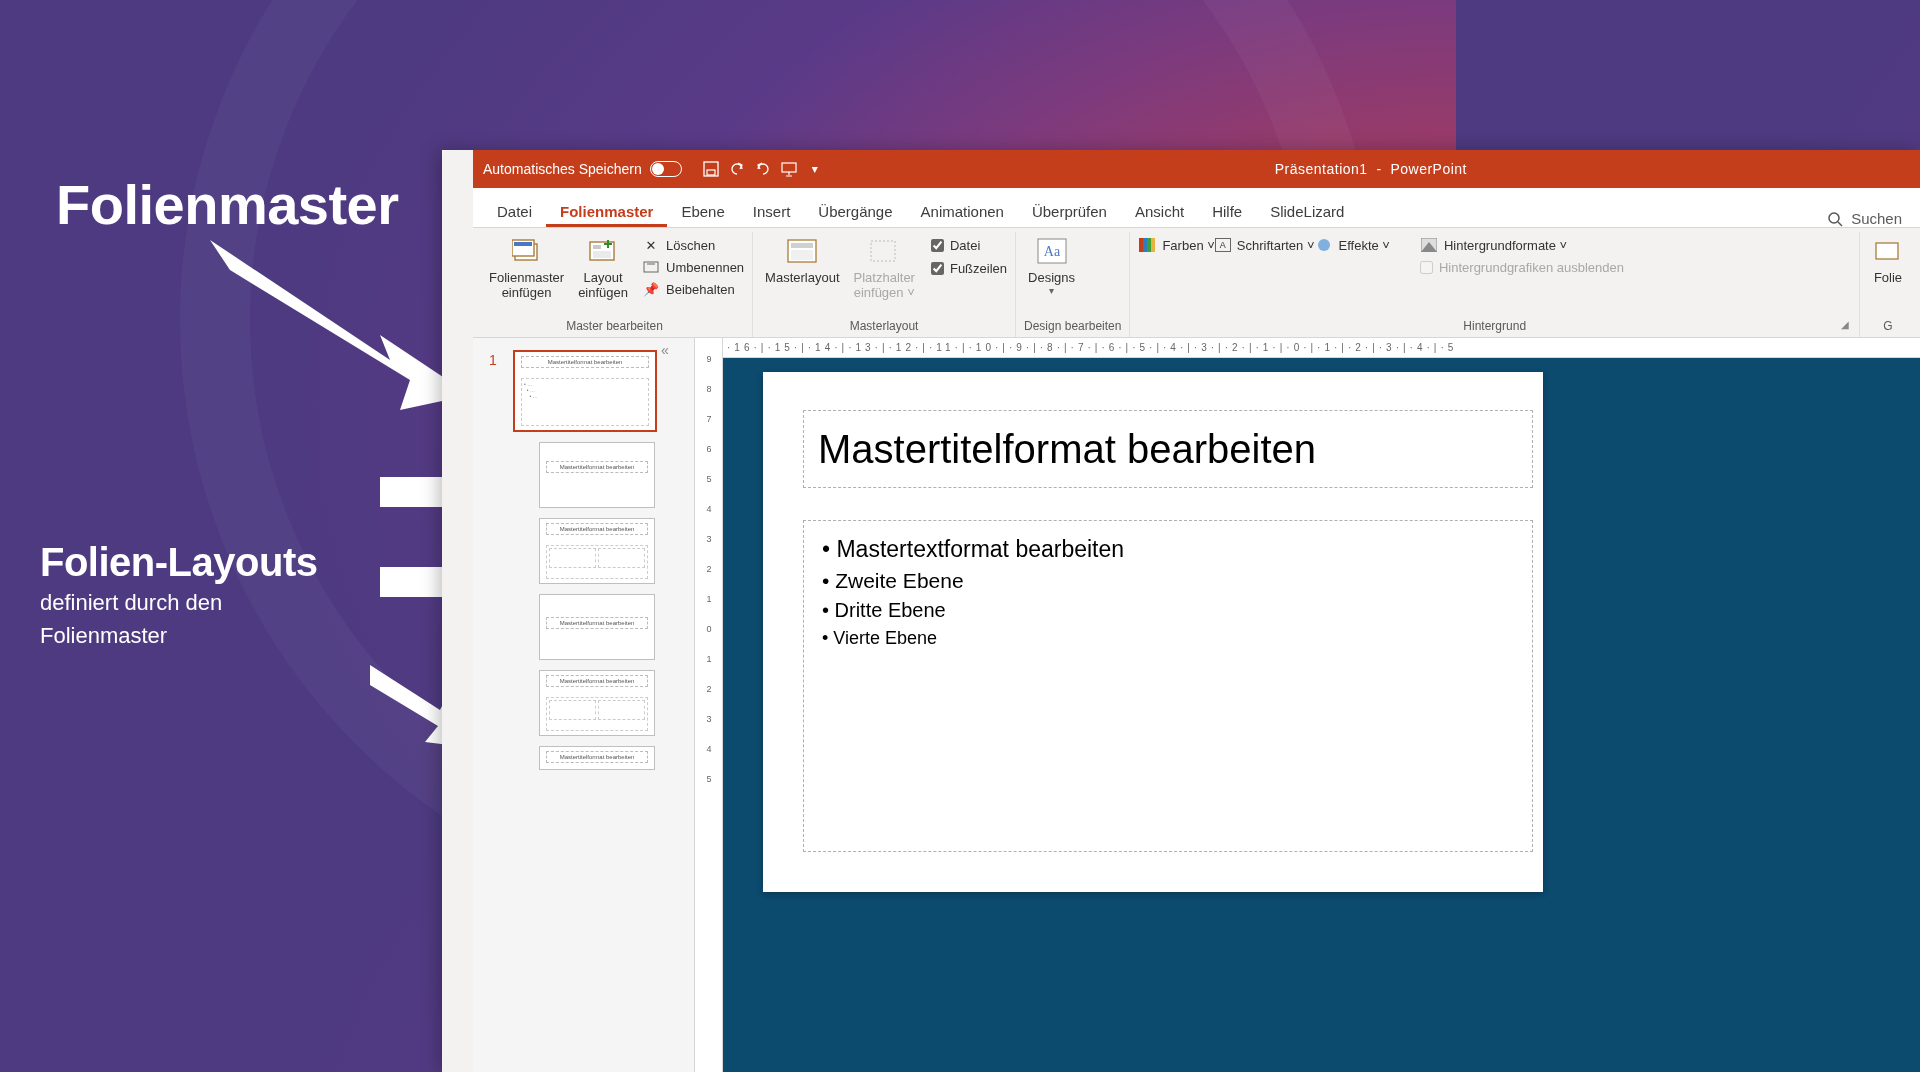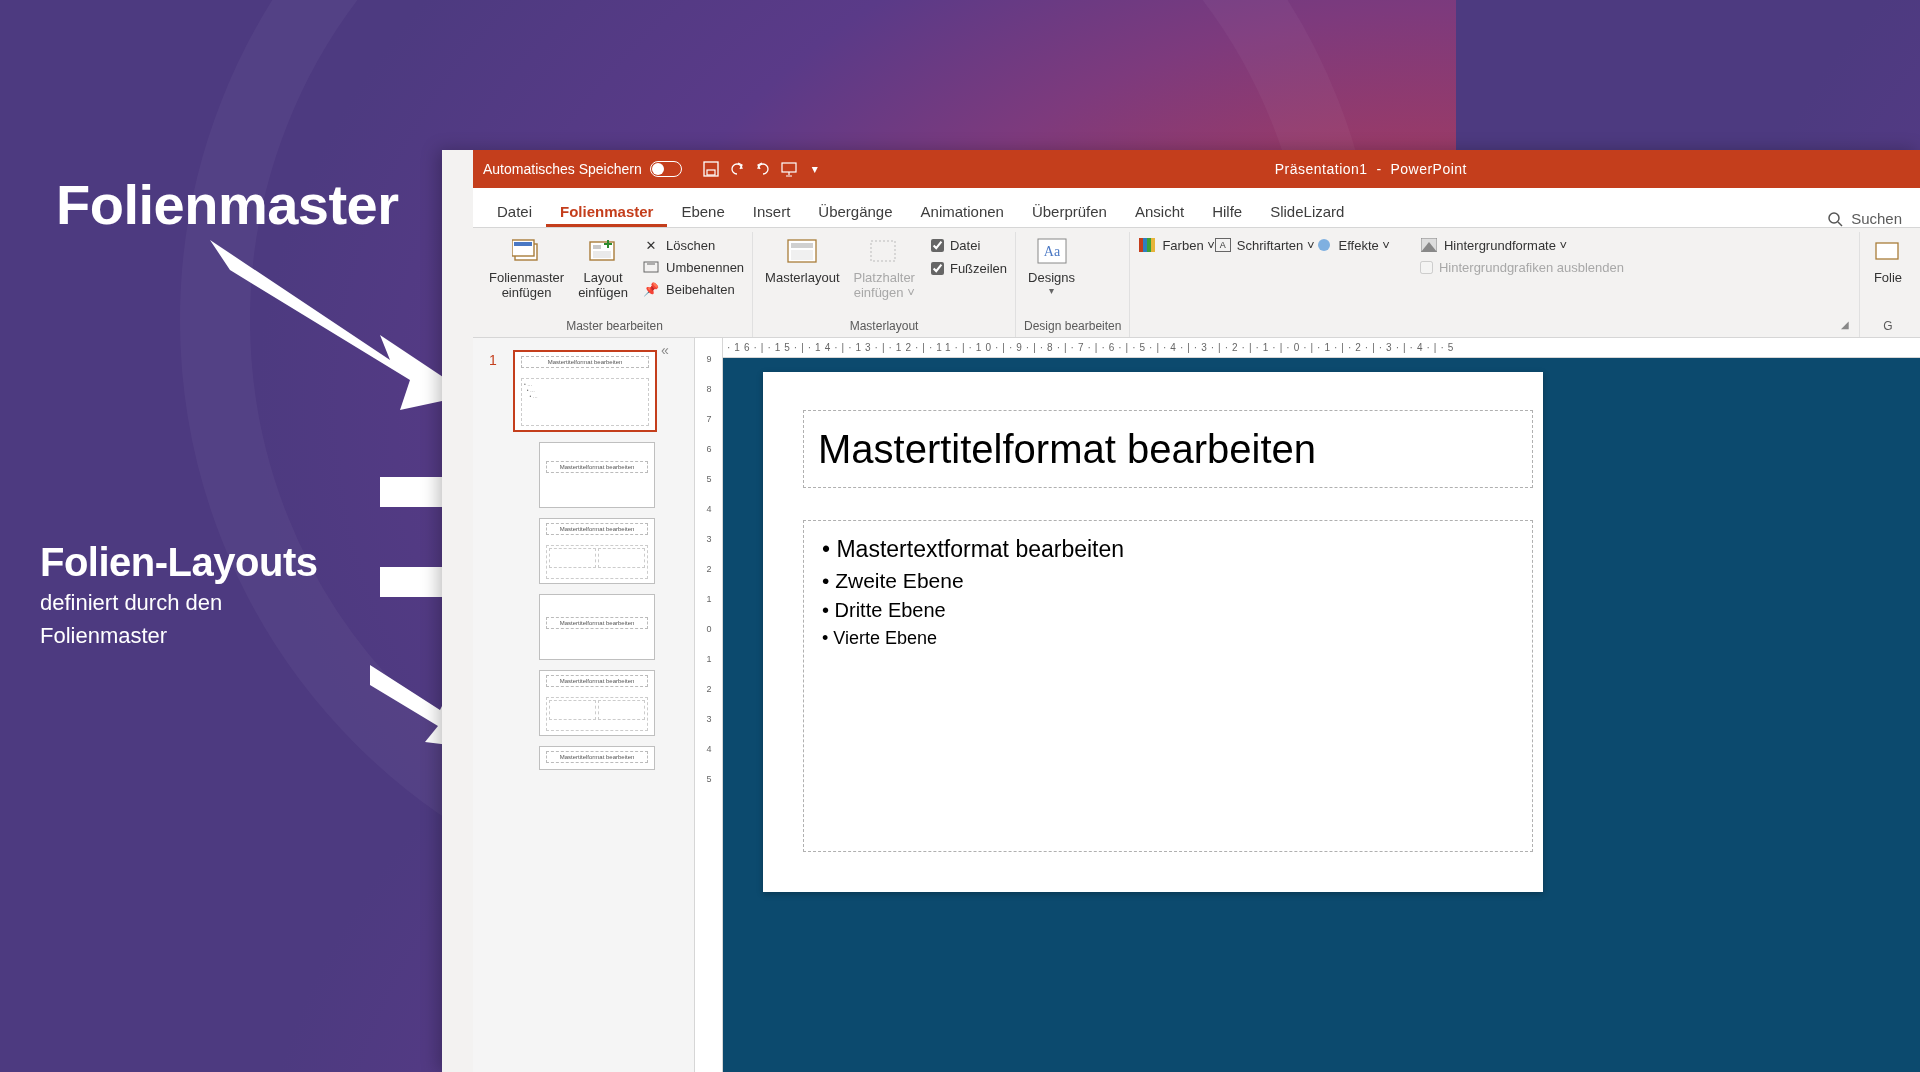--- a/index.html
+++ b/index.html
@@ -329,20 +329,21 @@
                 </svg>
             </span>
             <span>Hintergrundformate ˅</span>
           </div>
           <label class="checkrow" style="color:#a8a8a8">
             <input type="checkbox" disabled="" style="">
               <span>Hintergrundgrafiken ausblenden</span>
           </label>
         </div>
       </div>
+      <div class="caption">Hintergrund</div>
       <div class="dialoglauncher">◢</div>
     </div>
 
     <div class="grp" style="border-right:none;">
       <div class="buttons">
         <div class="bigbtn">
           <div class="ic">
             <svg width="28" height="26">
                 <rect x="2" y="4" width="22" height="16" fill="#fff" stroke="#a97d3a" stroke-width="1.3"></rect>
               </svg>

